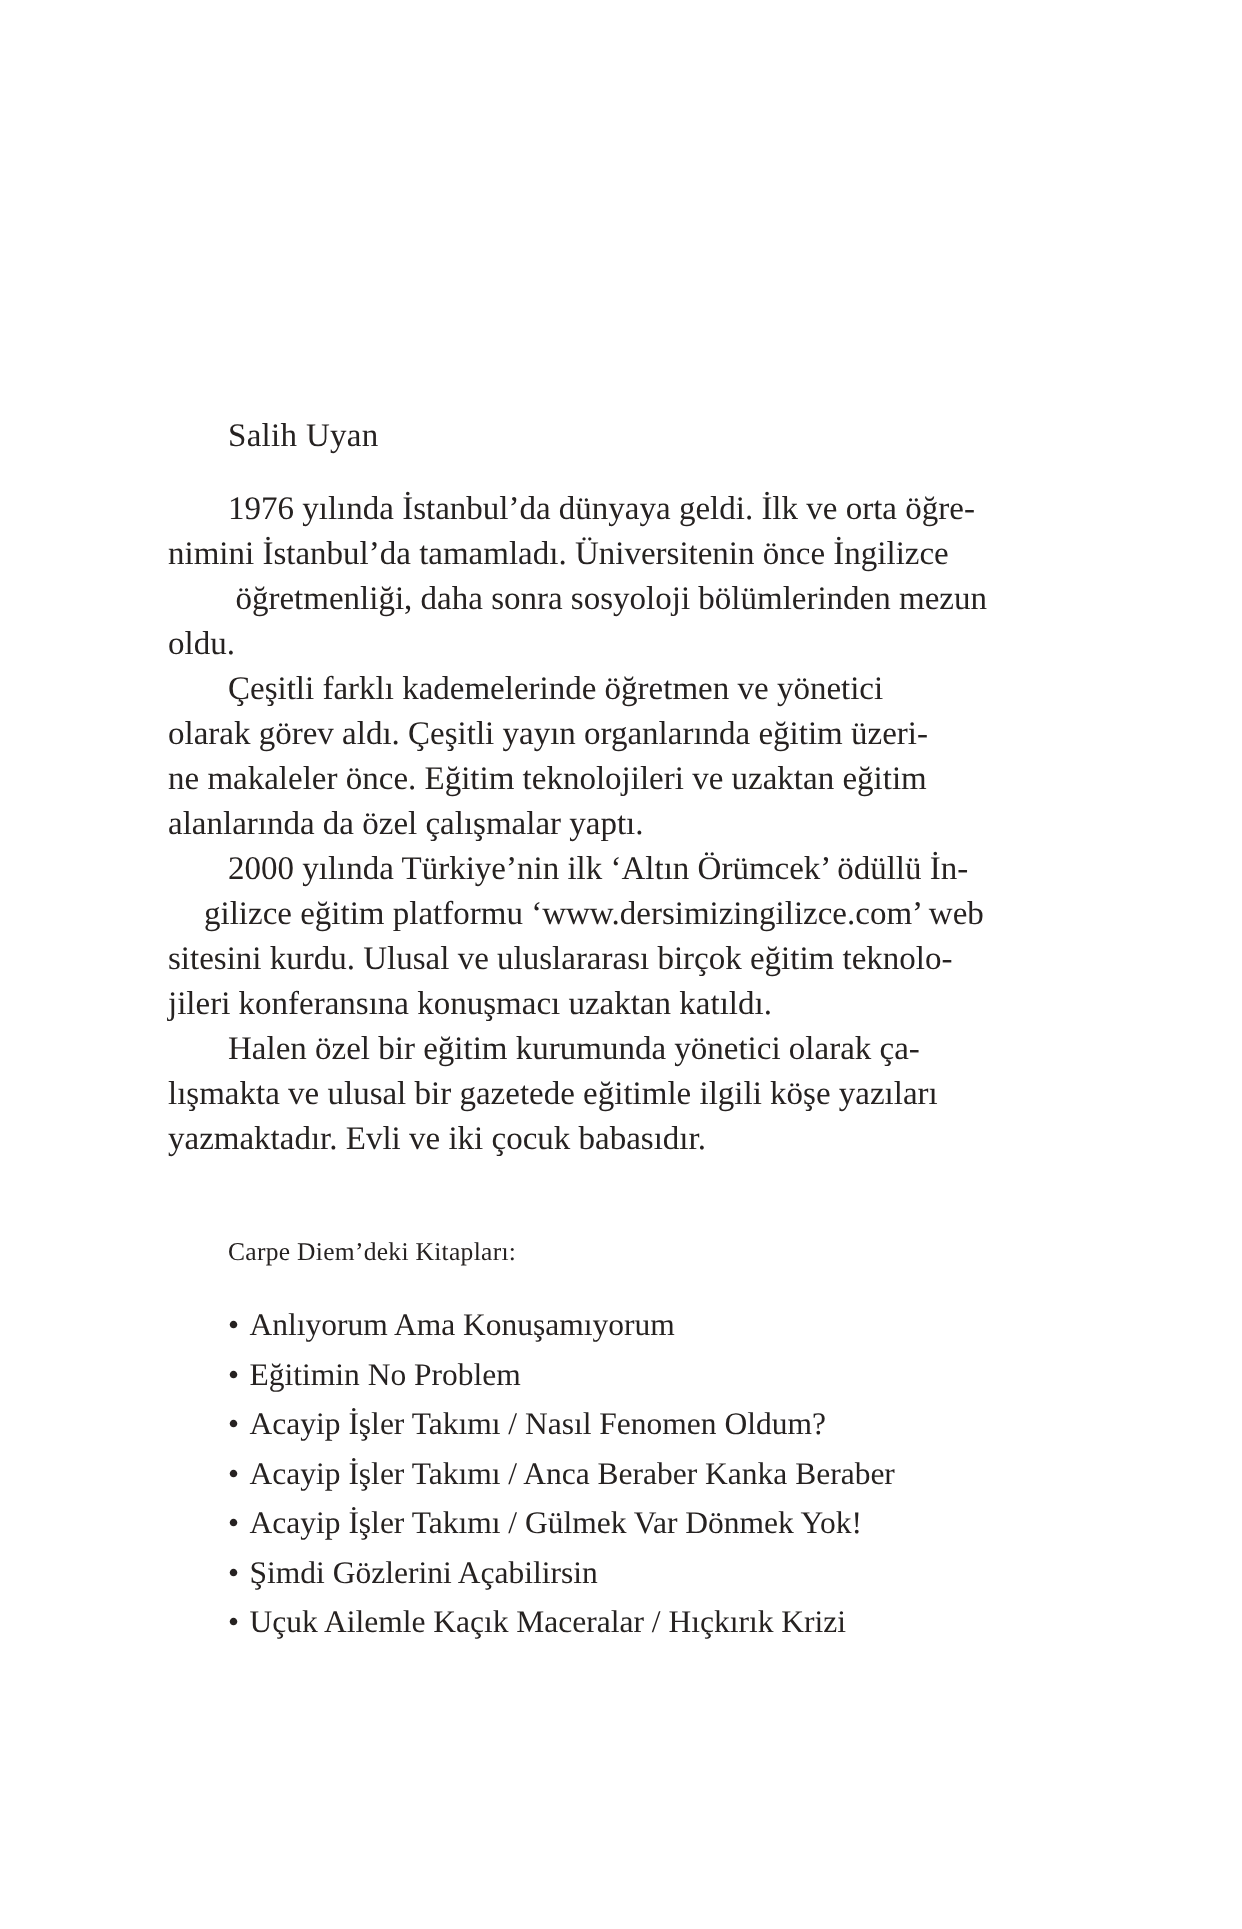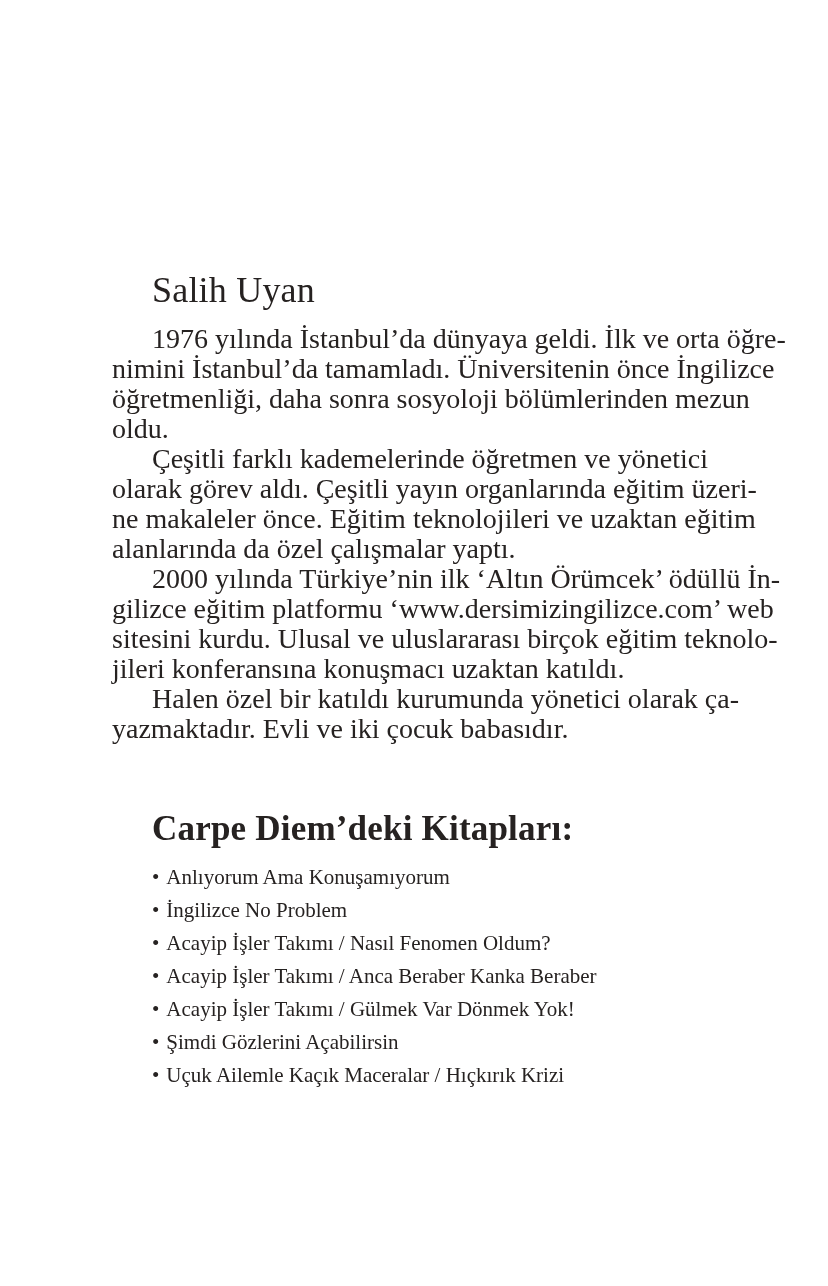--- a/index.html
+++ b/index.html
@@ -16,39 +16,39 @@
     background: #ffffff;
     overflow: hidden;
   }
   .content {
     position: absolute;
     left: 112px;
     top: 272px;
     width: 546px;
   }
   h1.author-title {
-    font-size: 36px;
+    font-size: 22px;
     line-height: 36px;
     font-weight: 400;
     margin: 0 0 16px 40px;
     letter-spacing: 0.2px;
   }
   .bio { width: 546px; }
   .line {
-    font-size: 28px;
+    font-size: 22px;
     line-height: 30px;
     white-space: nowrap;
     text-align: left;
   }
   .line.first { text-indent: 40px; }
   h2.books-heading {
-    font-size: 35px;
+    font-size: 17px;
     line-height: 33px;
-    font-weight: 700;
-    margin: 68px 0 14px 40px;
+    font-weight: 400;
+    margin: 44px 0 14px 40px;
     letter-spacing: 0.2px;
   }
   ul.book-list {
     list-style: none;
     margin: 16px 0 0 40px;
     padding: 0;
   }
   ul.book-list li {
     font-size: 21px;
     line-height: 33px;
@@ -78,40 +78,41 @@
 
       <div class="paragraph">
         <div class="line first jline" style="word-spacing: 0px;">Çeşitli farklı kademelerinde öğretmen ve yönetici</div>
         <div class="line jline" style="word-spacing: 0px;">olarak görev aldı. Çeşitli yayın organlarında eğitim üzeri-</div>
         <div class="line jline" style="word-spacing: 0px;">ne makaleler önce. Eğitim teknolojileri ve uzaktan eğitim</div>
         <div class="line last">alanlarında da özel çalışmalar yaptı.</div>
       </div>
 
       <div class="paragraph">
         <div class="line first jline" style="word-spacing: 0px;">2000 yılında Türkiye’nin ilk ‘Altın Örümcek’ ödüllü İn-</div>
-        <div class="line jline" style="word-spacing: 0px;">gilizce eğitim platformu ‘www.dersimizingilizce.com’ web</div>
+        <div class="line jline" style="word-spacing: 0px; margin-left: 24px;">gilizce eğitim platformu ‘www.dersimizingilizce.com’ web</div>
         <div class="line jline" style="word-spacing: 0px;">sitesini kurdu. Ulusal ve uluslararası birçok eğitim teknolo-</div>
         <div class="line last">jileri konferansına konuşmacı uzaktan katıldı.</div>
       </div>
 
       <div class="paragraph">
-        <div class="line first jline" style="word-spacing: 0px;">Halen özel bir katıldı kurumunda yönetici olarak ça-</div>
+        <div class="line first jline" style="word-spacing: 0px;">Halen özel bir eğitim kurumunda yönetici olarak ça-</div>
+        <div class="line jline" style="word-spacing: 0px;">lışmakta ve ulusal bir gazetede eğitimle ilgili köşe yazıları</div>
         <div class="line last">yazmaktadır. Evli ve iki çocuk babasıdır.</div>
       </div>
 
     </div>
 
     <h2 class="books-heading">Carpe Diem’deki Kitapları:</h2>
 
     <ul class="book-list">
       <li>
         <span class="bullet">•</span><span>Anlıyorum Ama Konuşamıyorum</span>
       </li>
       <li>
-        <span class="bullet">•</span><span>İngilizce No Problem</span>
+        <span class="bullet">•</span><span>Eğitimin No Problem</span>
       </li>
       <li>
         <span class="bullet">•</span><span>Acayip İşler Takımı / Nasıl Fenomen Oldum?</span>
       </li>
       <li>
         <span class="bullet">•</span><span>Acayip İşler Takımı / Anca Beraber Kanka Beraber</span>
       </li>
       <li>
         <span class="bullet">•</span><span>Acayip İşler Takımı / Gülmek Var Dönmek Yok!</span>
       </li>

